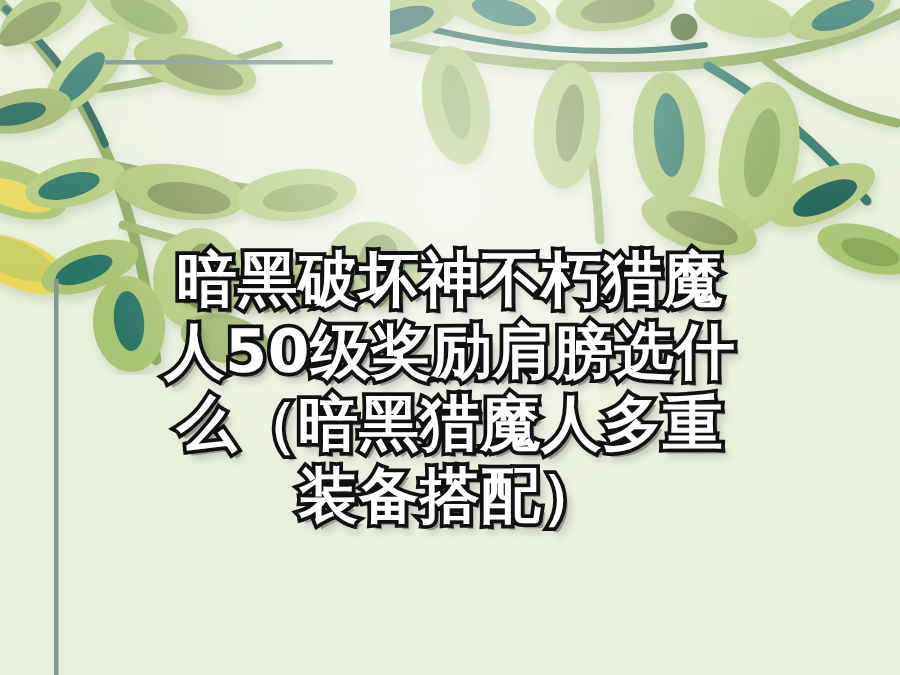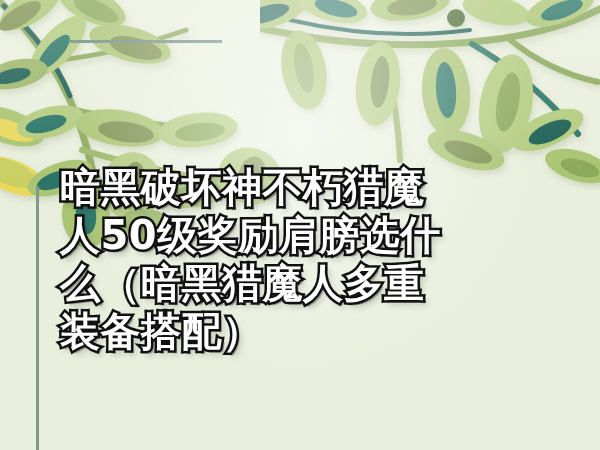--- a/index.html
+++ b/index.html
@@ -61,20 +61,21 @@
     z-index: 2;
   }
 
   
   #headline {
     position: absolute;
     left: 0;
     right: 0;
     top: 136px;
     z-index: 5;
+    text-align: center;
     padding: 0 60px;
     box-sizing: border-box;
 
     font-family: "DejaVu Sans", "Liberation Sans", sans-serif;
     font-weight: 700;
     font-size: 40px;
     line-height: 48px;
     letter-spacing: 0.5px;
     color: #ffffff;
 

